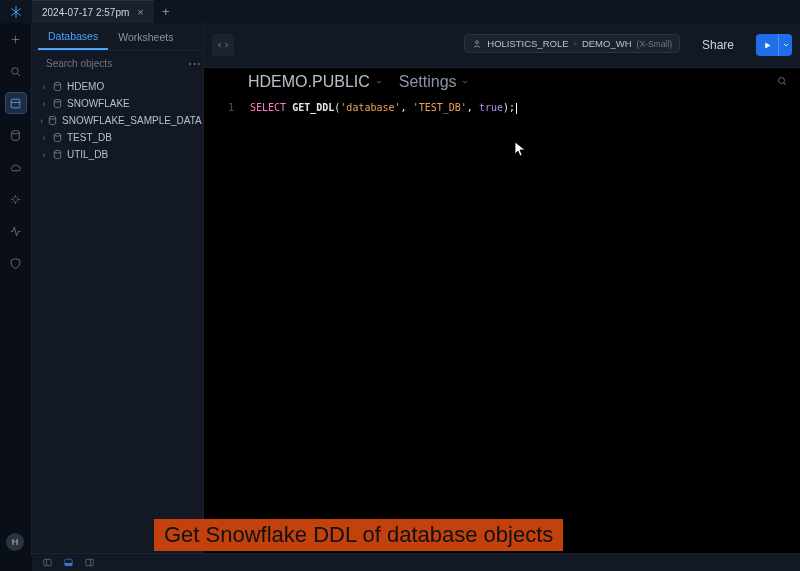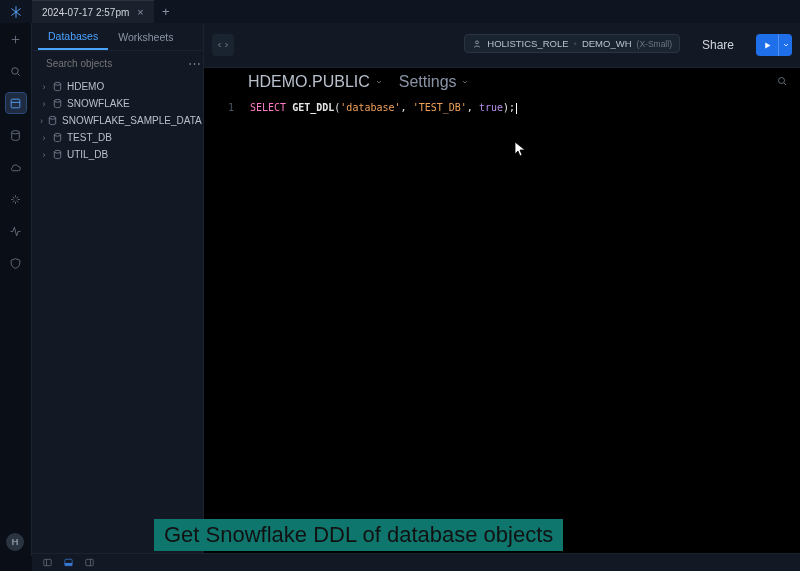--- a/index.html
+++ b/index.html
@@ -52,21 +52,21 @@
   .lines { flex: 1; padding: 4px 6px; position: relative; }
   .tok-kw { color: #ff79c6; }
   .tok-fn { color: #e6e6e6; font-weight: bold; }
   .tok-str { color: #f1a25a; }
   .tok-bool { color: #b58ee8; }
   .tok-pn { color: #e6e6e6; }
   .caret { display:inline-block; width:1px; height:11px; background:#fff; vertical-align:middle; margin-left:1px; }
 
   .cursor-arrow { position: absolute; left: 514px; top: 141px; pointer-events: none; }
 
-  .caption { position: absolute; left: 154px; top: 519px; background: #0f766e; color: #111; font-size: 22px; padding: 3px 10px; font-weight: 400; }
+  .caption { position: absolute; left: 154px; top: 519px; background: #c2410c; color: #111; font-size: 22px; padding: 3px 10px; font-weight: 400; }
 
   .statusbar { position: absolute; bottom: 0; left: 32px; right: 0; height: 18px; background: #121824; border-top: 1px solid #1a2330; display: flex; align-items: center; padding: 0 10px; gap: 10px; color: #8a94a6; }
   .avatar { position: absolute; bottom: 20px; left: 6px; width: 18px; height: 18px; border-radius: 50%; background: #2a3340; color: #b8c0cc; font-size: 9px; display: flex; align-items: center; justify-content: center; }
 
 </style>
 </head>
 <body>
 
 <div class="topbar">
   <div class="logo">

